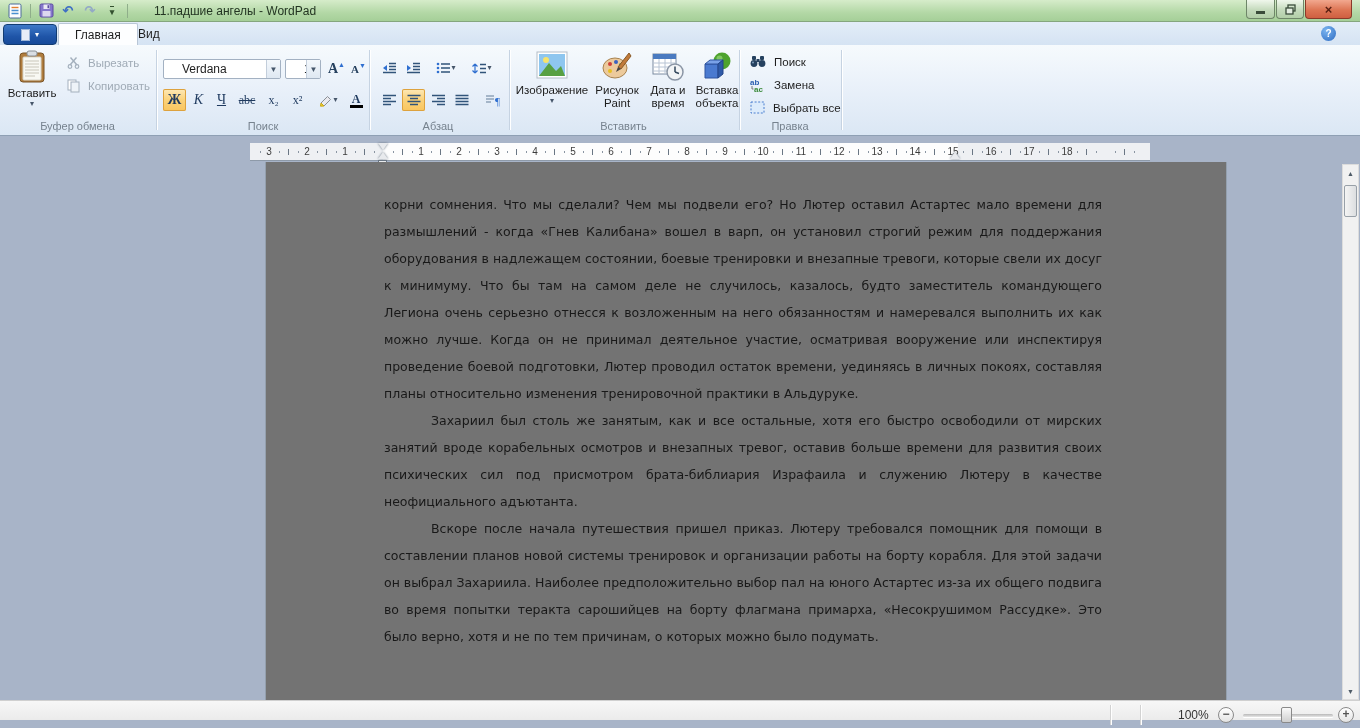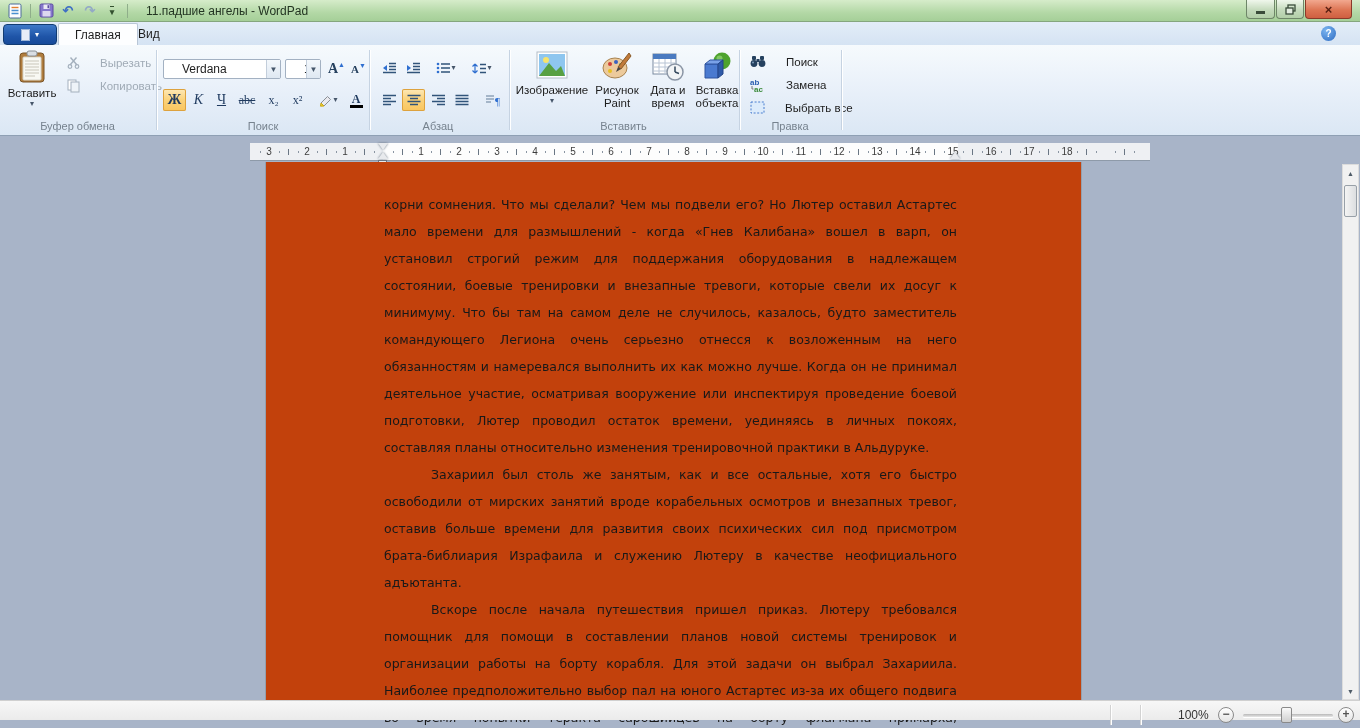--- a/index.html
+++ b/index.html
@@ -10,21 +10,21 @@
   
   .titlebar{position:absolute;left:0;top:0;width:1360px;height:22px;
     background:linear-gradient(#d6ecca,#b3d8a6 60%,#a5cf98);
     border-bottom:1px solid #85a67e;display:flex;align-items:center;}
   .qat{display:flex;align-items:center;height:22px;padding-left:4px;}
   .qat-sep{width:1px;height:14px;background:#8fae8a;margin:0 4px;}
   .qat-btn{width:22px;height:18px;display:flex;align-items:center;justify-content:center;
     font-size:13px;font-weight:bold;}
   .undo-glyph{color:#3f6fc4;} .redo-glyph{color:#93a9c6;}
   .qat-caret{font-size:9px;color:#33502f;border-top:1px solid #33502f;line-height:8px;padding-top:1px;}
-  .wtitle{font-size:12px;color:#233522;margin-left:14px;white-space:nowrap;}
+  .wtitle{font-size:12px;color:#233522;margin-left:22px;white-space:nowrap;}
   .winbtns{position:absolute;top:0;right:8px;display:flex;}
   .winbtn{height:19px;border:1px solid #6e8668;border-top:none;border-radius:0 0 4px 4px;
     background:linear-gradient(#f0f7ec,#c4dabc 55%,#b2cfa8);
     display:flex;align-items:center;justify-content:center;margin-left:1px;}
   .winbtn.minb{width:29px;} .winbtn.maxb{width:28px;}
   .winbtn.closeb{width:47px;border-color:#8a3a2a;
     background:linear-gradient(#f2a88f,#dd7554 55%,#cf5f41);}
   .glyph-min{width:9px;height:3px;background:#3a4c3a;margin-top:6px;}
   .glyph-x{color:#571e12;font-weight:bold;font-size:13px;line-height:13px;}
 
@@ -46,21 +46,21 @@
     background:radial-gradient(circle at 35% 30%,#7ab4f0,#2e6cc2);
     color:#fff;font-size:10px;font-weight:bold;display:flex;align-items:center;justify-content:center;}
 
   
   .ribbon{position:absolute;left:0;top:45px;width:1360px;height:91px;
     background:linear-gradient(#f6fafd,#e7eff9 55%,#dbe7f4);
     border-bottom:1px solid #8fa0b4;}
   .gsep{position:absolute;top:5px;height:80px;width:1px;background:#c6d3e2;
     box-shadow:1px 0 0 #ffffff;}
   .glabel{position:absolute;bottom:3px;font-size:11px;color:#76828e;text-align:center;}
-  .rbtn{position:absolute;display:flex;align-items:center;gap:20px;font-size:11.5px;color:#1e1e1e;
+  .rbtn{position:absolute;display:flex;align-items:center;gap:8px;font-size:11.5px;color:#1e1e1e;
     padding:1px 3px;border-radius:2px;}
   .rbtn.disabled{color:#a0abb6;}
   .hl{background:linear-gradient(#fde9b8,#fbd27a 50%,#f9c55e);
     box-shadow:inset 0 0 0 1px #dda23e;border-radius:2px;}
   .sq{display:flex;align-items:center;justify-content:center;position:absolute;
     width:23px;height:22px;border-radius:2px;}
   .combo{position:absolute;height:20px;background:#fff;border:1px solid #a3b1c2;border-radius:2px;
     font-size:12px;color:#1e1e1e;display:flex;align-items:center;}
   .combo .val{flex:1;padding-left:18px;white-space:nowrap;overflow:hidden;}
   .combo .arr{width:14px;height:100%;border-left:1px solid #c3cedb;font-size:8px;color:#46566a;
@@ -82,21 +82,21 @@
   .marker-left{position:absolute;left:128px;top:0;width:10px;height:26px;}
   .marker-right{position:absolute;left:700px;top:9px;width:0;height:0;
     border-left:5px solid transparent;border-right:5px solid transparent;
     border-bottom:7px solid #e8eaed;filter:drop-shadow(0 0 1px #6a7684);}
   .tri-down{width:0;height:0;border-left:5px solid transparent;border-right:5px solid transparent;
     border-top:7px solid #e8eaed;filter:drop-shadow(0 0 1px #6a7684);}
   .tri-up{width:0;height:0;border-left:5px solid transparent;border-right:5px solid transparent;
     border-bottom:7px solid #e8eaed;filter:drop-shadow(0 0 1px #6a7684);margin-top:2px;}
   .box-ind{width:9px;height:6px;background:#e8eaed;border:1px solid #6a7684;margin-top:1px;margin-left:0px;}
 
-  .page{position:absolute;left:265px;top:26px;width:817px;height:538px;background:#c2410c;
+  .page{position:absolute;left:265px;top:26px;width:962px;height:538px;background:#737373;
     border-left:1px solid #94a0ae;border-right:1px solid #94a0ae;}
   .textbody{position:absolute;left:118px;right:124px;top:29px;
     font-family:"DejaVu Sans",sans-serif;font-size:12.5px;line-height:27px;color:#191919;
     text-align:justify;}
   .textbody p{margin:0;}
   .textbody p.ind{text-indent:47px;}
 
   .vscroll{position:absolute;right:1px;top:28px;width:17px;height:536px;background:#f1f1f1;
     border:1px solid #dcdcdc;}
   .varrow{position:absolute;left:0;width:15px;height:16px;display:flex;align-items:center;

